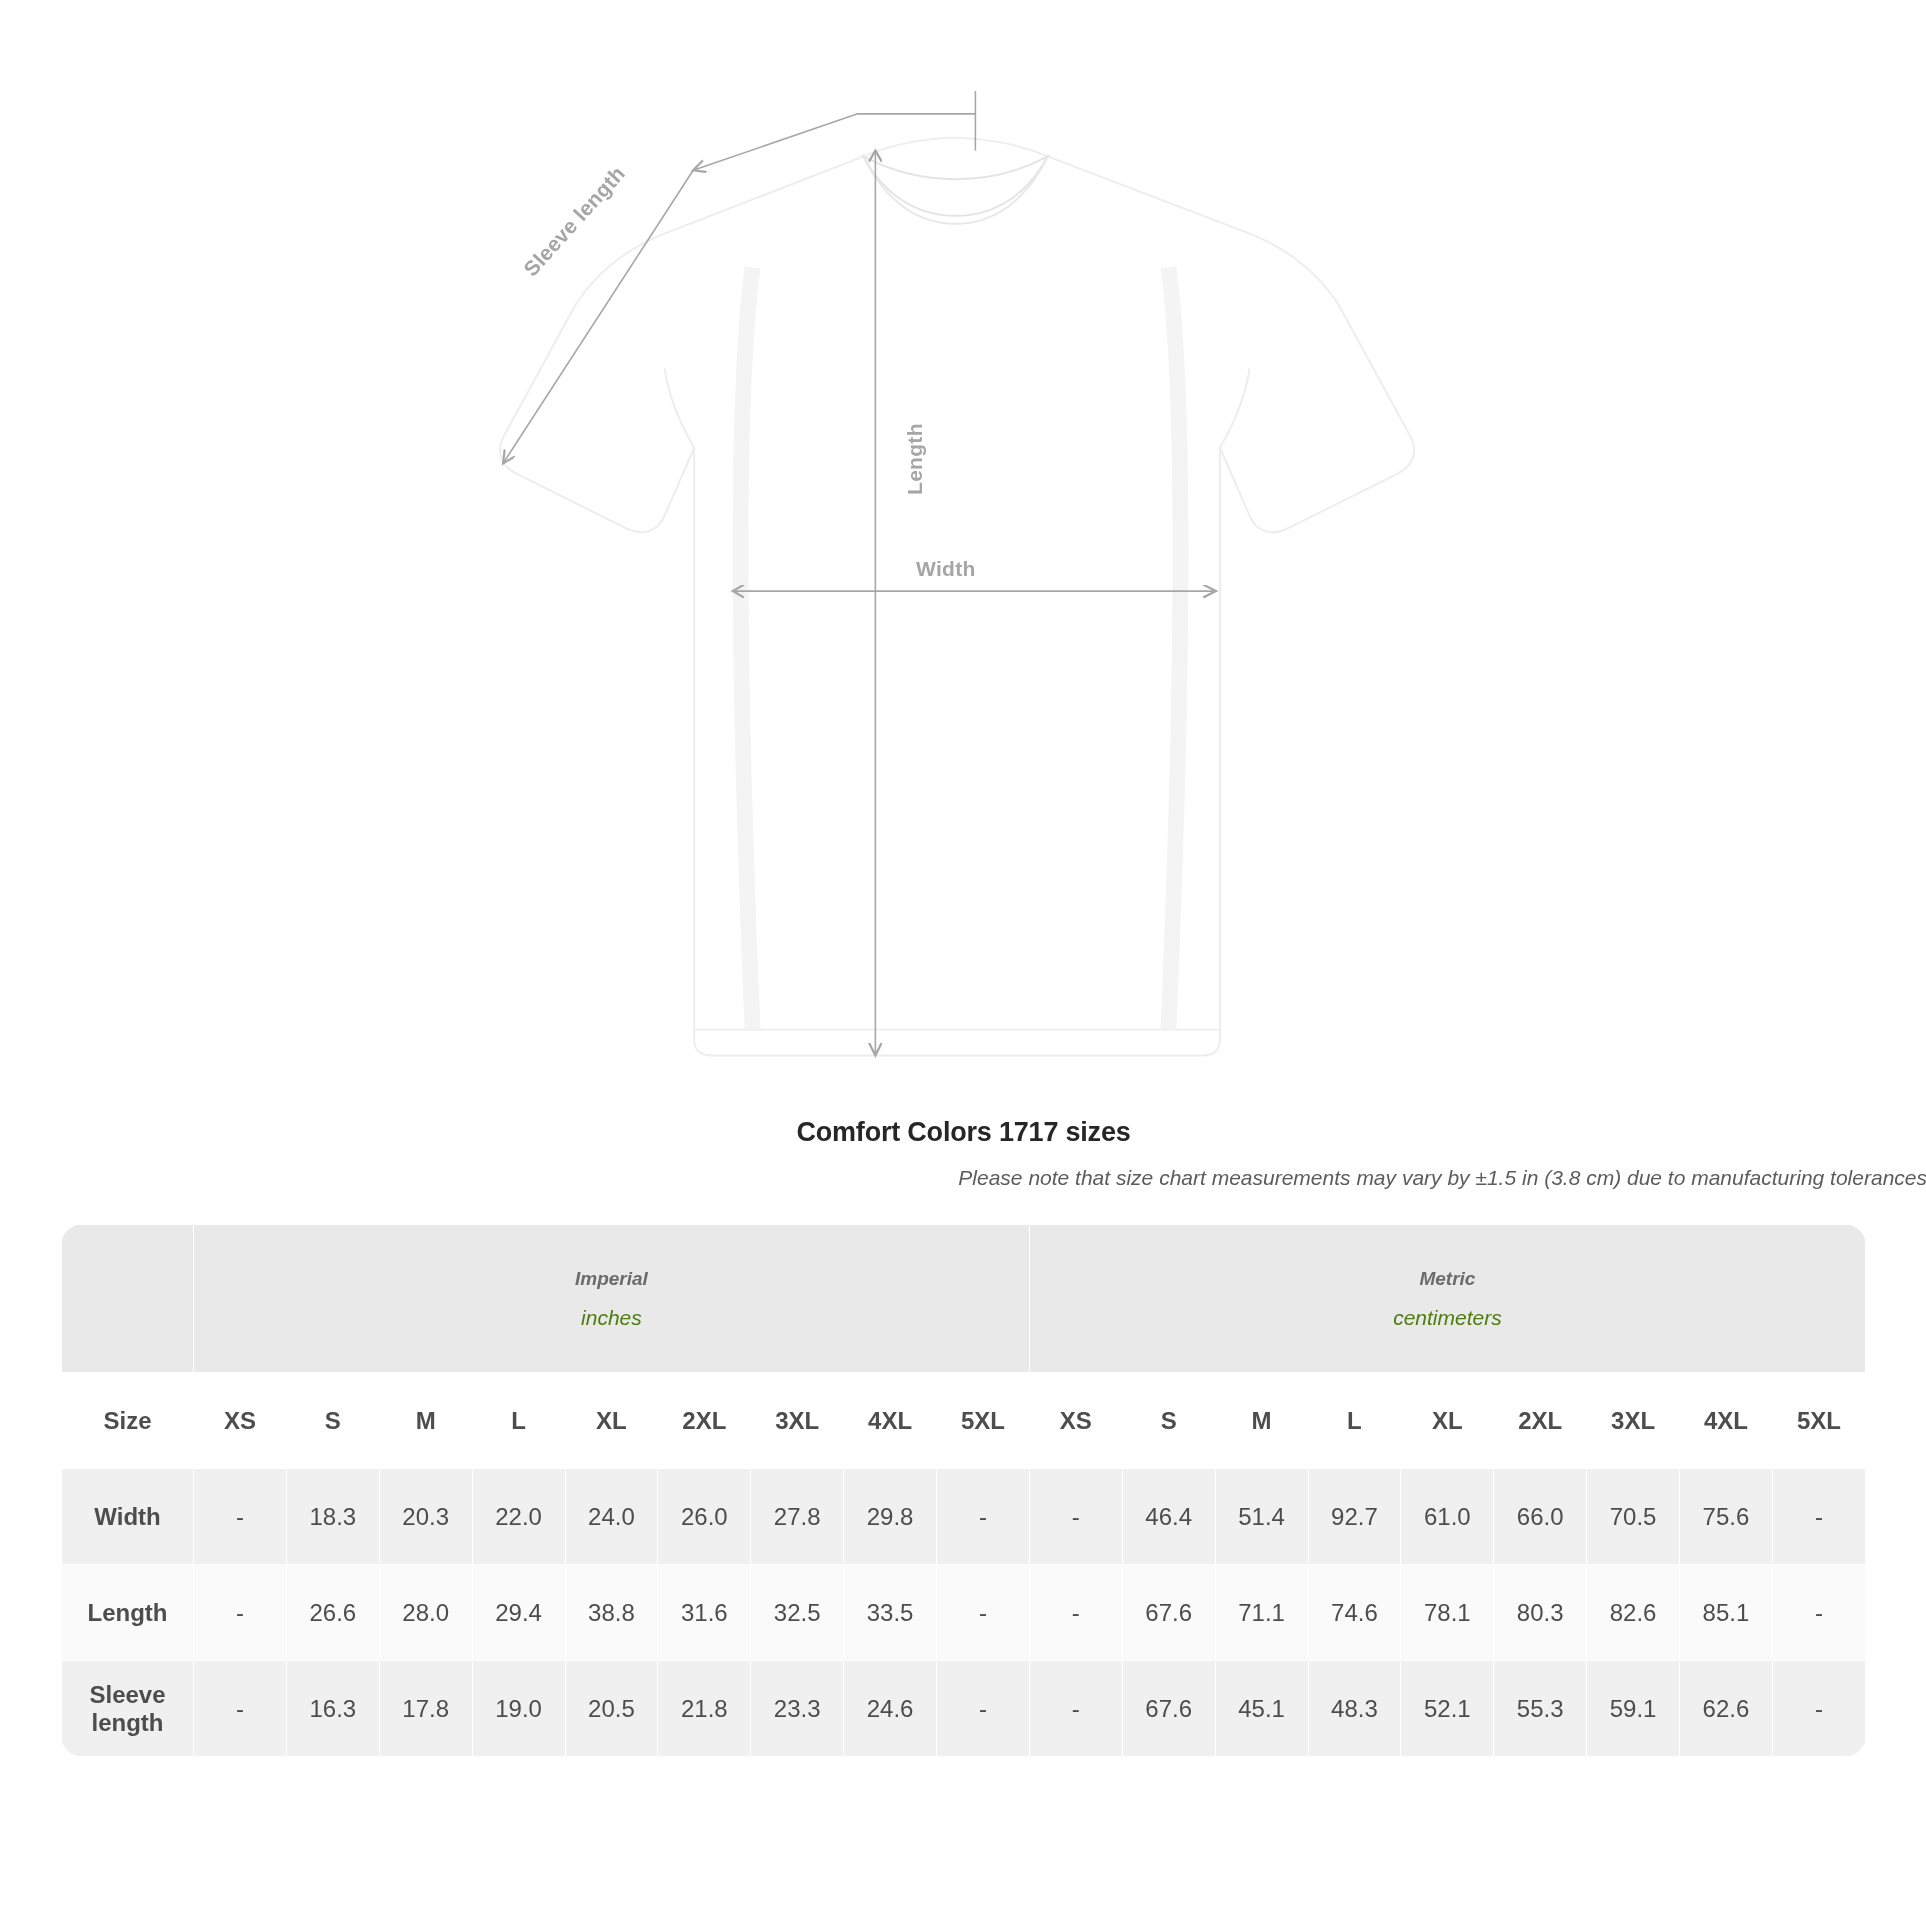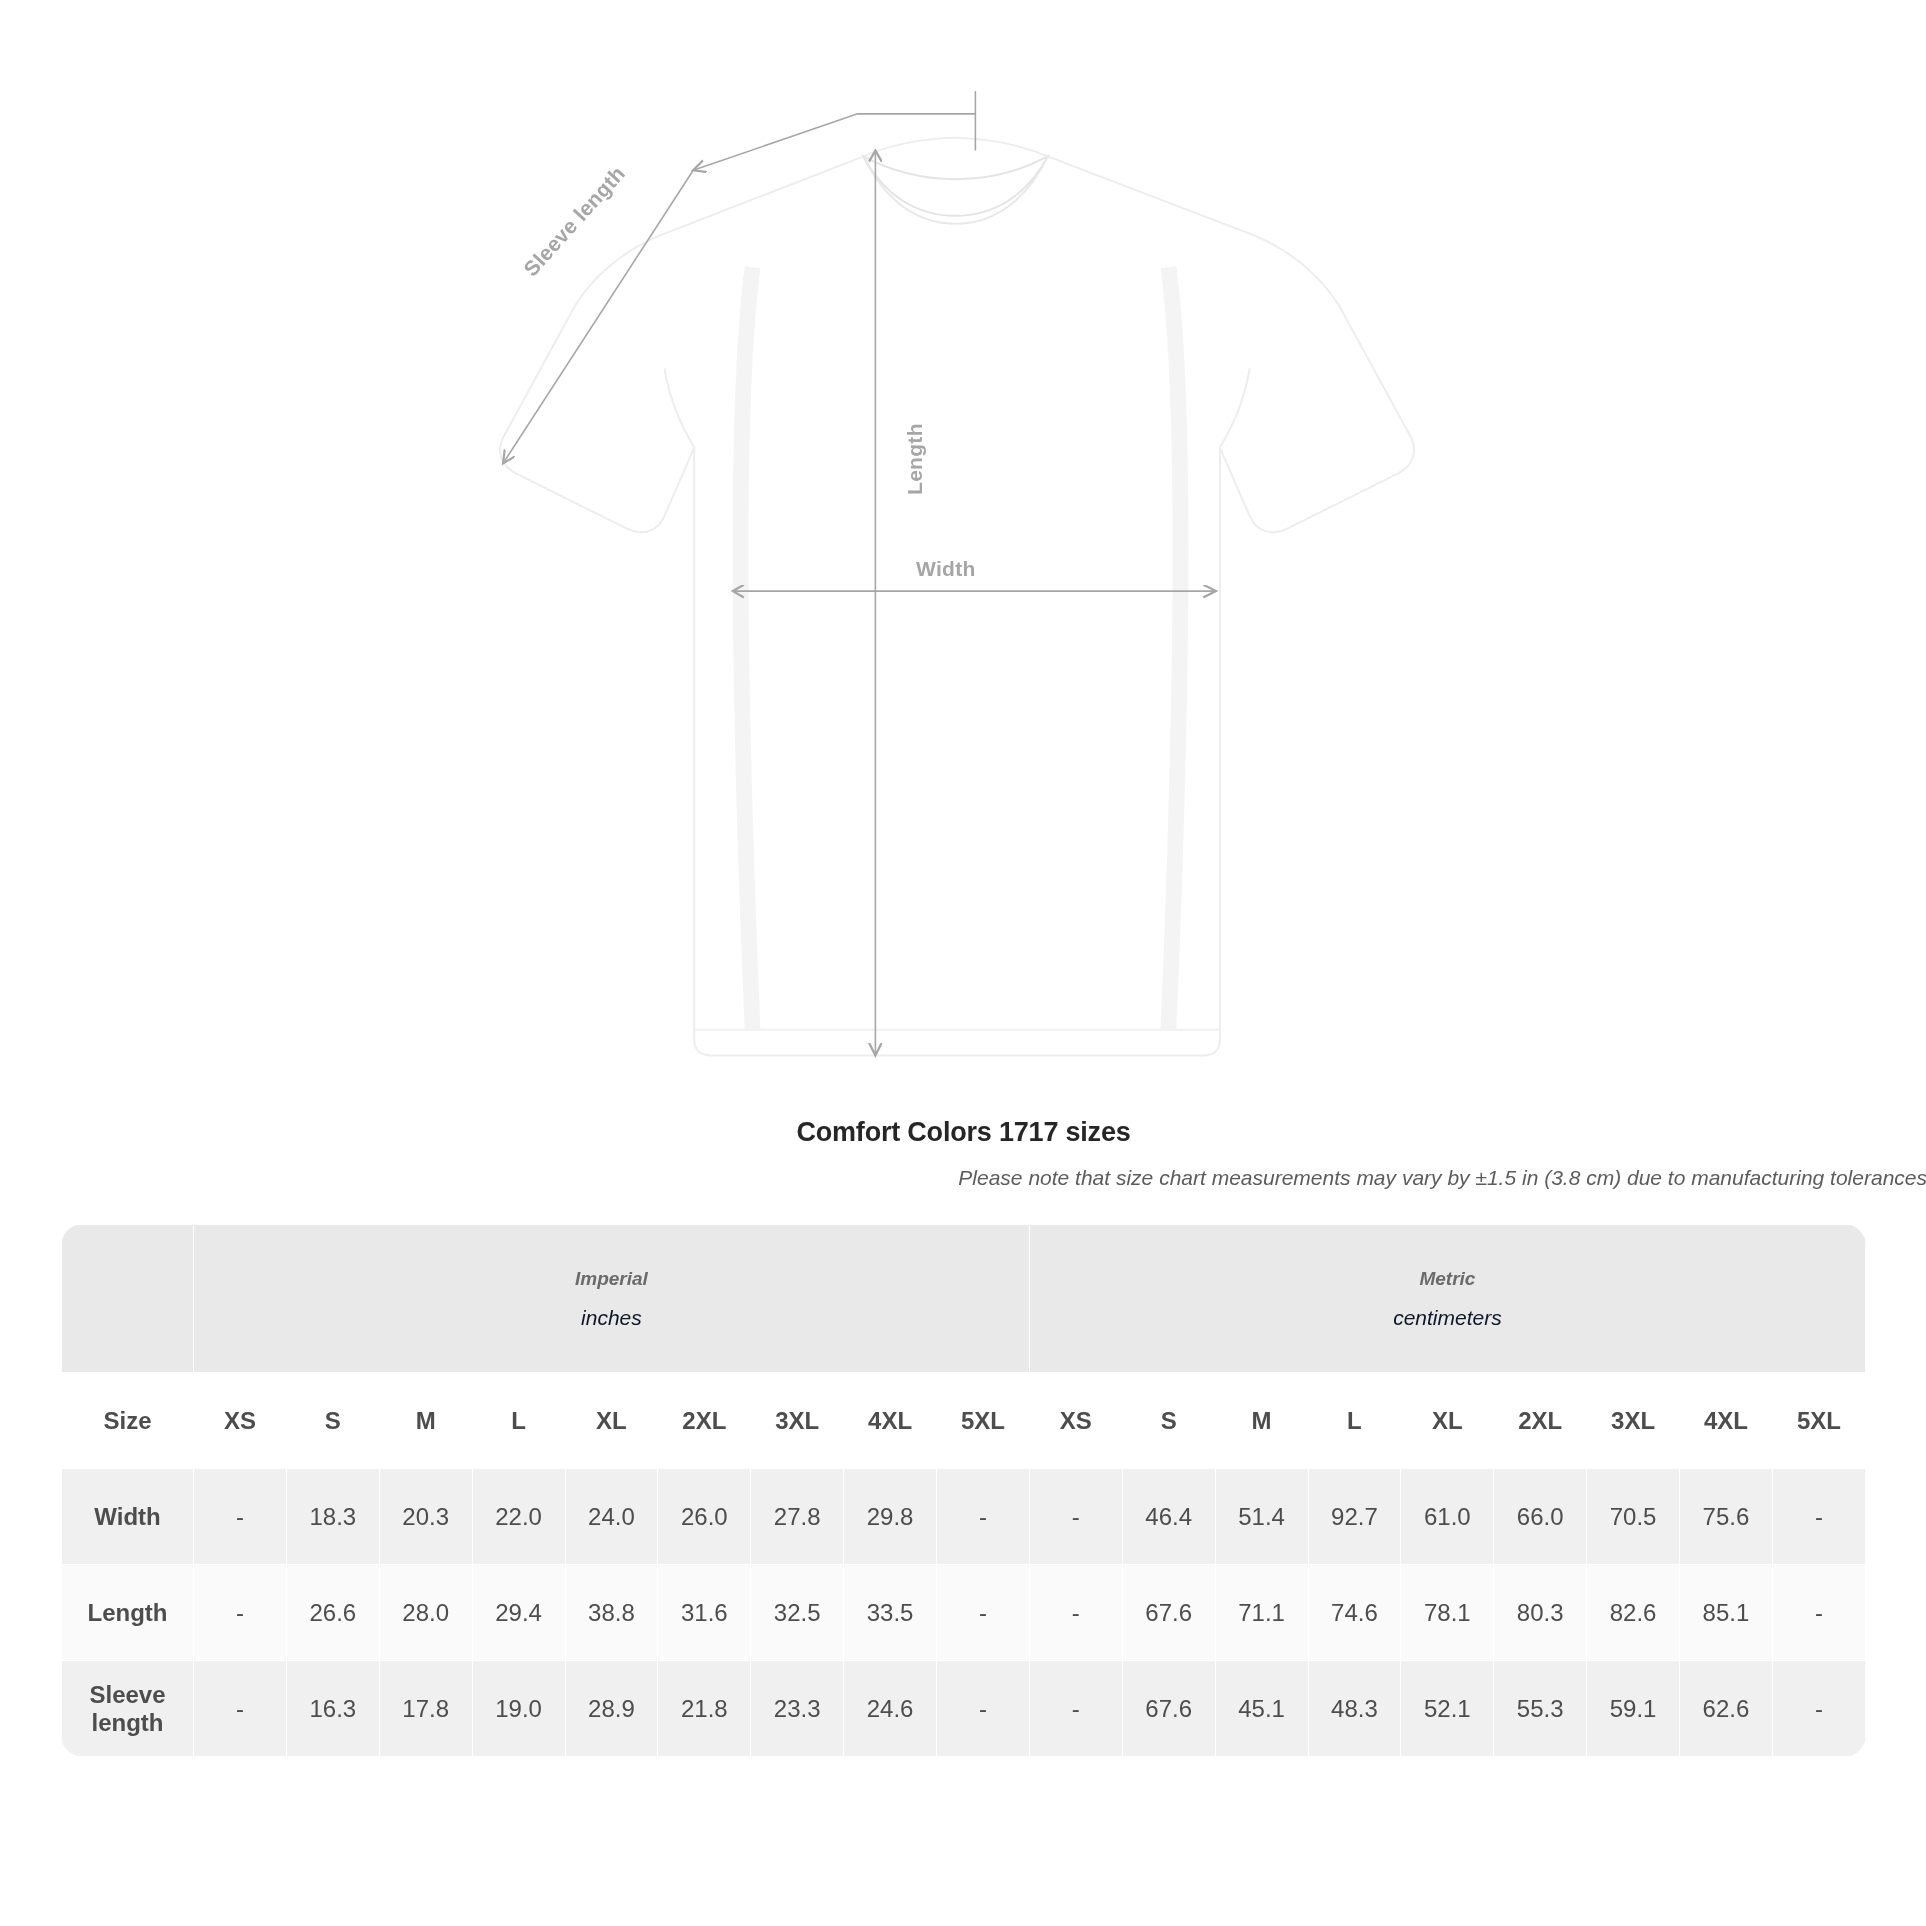--- a/index.html
+++ b/index.html
@@ -95,21 +95,21 @@
   }
   .unit-head .unit-name {
     font-size: 19px;
     font-style: italic;
     font-weight: bold;
     color: #6b6b6b;
   }
   .unit-head .unit-sub {
     font-size: 21px;
     font-style: italic;
-    color: #0f172a;
+    color: #4d7c0f;
     margin-top: 16px;
   }
   .unit-head.blank { background: #e9e9e9; }
 
   .row-head {
     height: 95px;
     background: #fafafa;
     font-weight: bold;
     color: #4d4d4d;
     font-size: 24px;
@@ -288,21 +288,21 @@
             <td>82.6</td>
             <td>85.1</td>
             <td>-</td>
           </tr>
           <tr class="data-row shaded">
             <td class="rowlabel col-label">Sleeve length</td>
             <td>-</td>
             <td>16.3</td>
             <td>17.8</td>
             <td>19.0</td>
-            <td>28.9</td>
+            <td>20.5</td>
             <td>21.8</td>
             <td>23.3</td>
             <td>24.6</td>
             <td>-</td>
             <td>-</td>
             <td>67.6</td>
             <td>45.1</td>
             <td>48.3</td>
             <td>52.1</td>
             <td>55.3</td>

